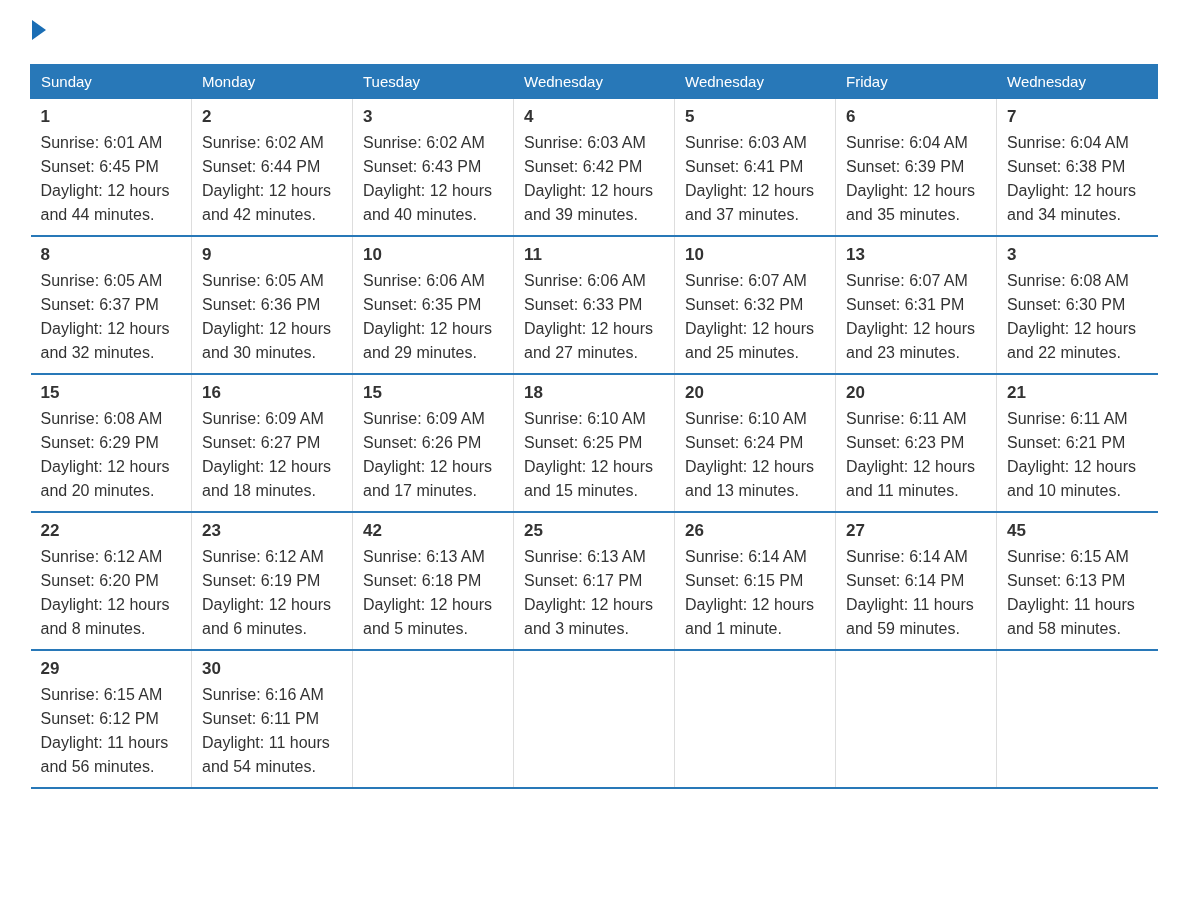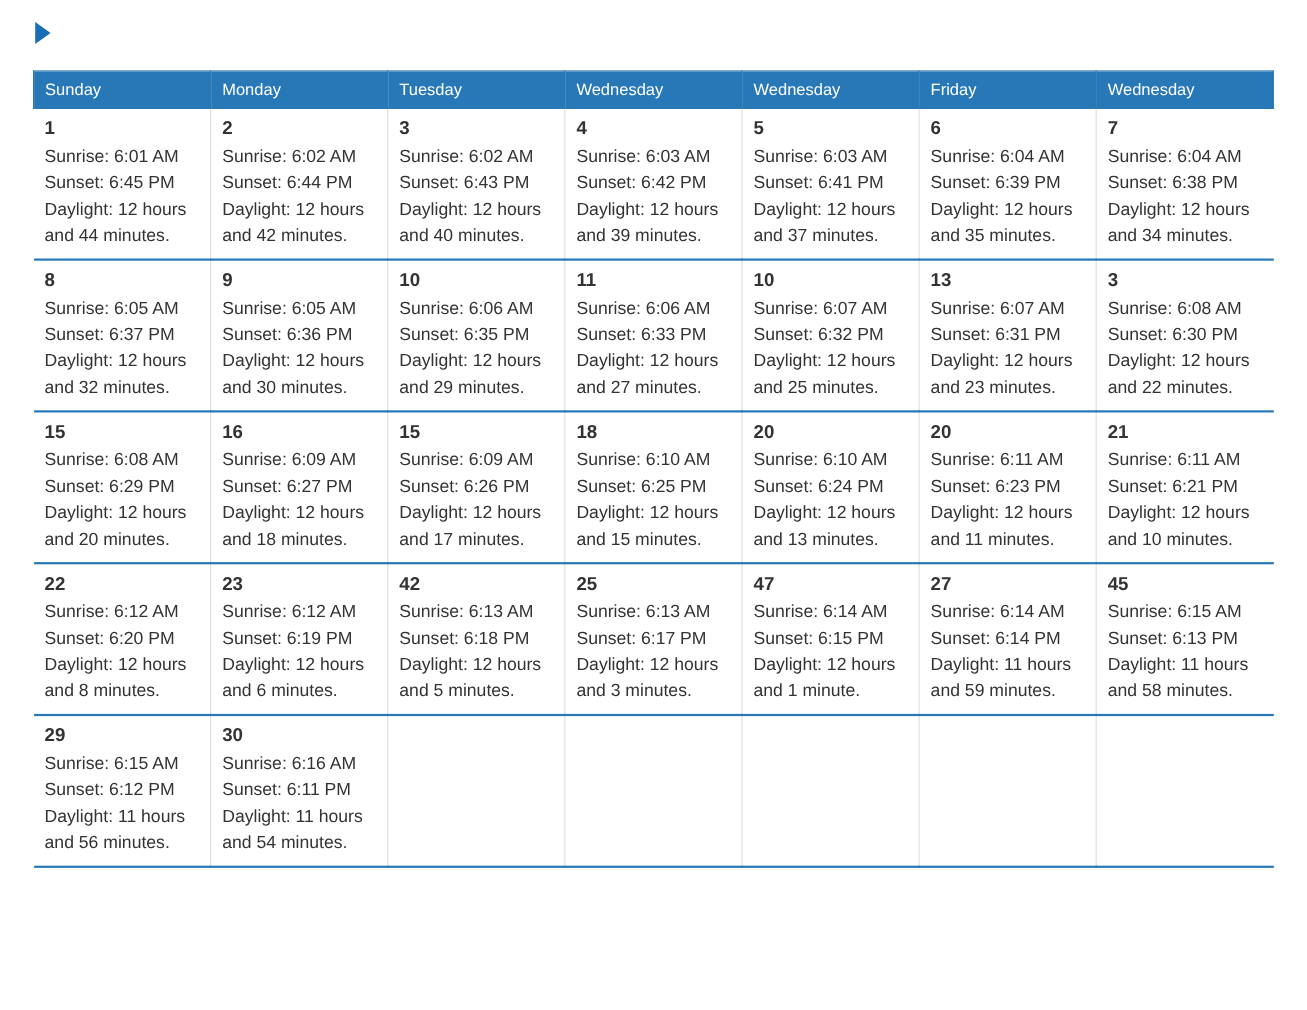--- a/index.html
+++ b/index.html
@@ -232,21 +232,21 @@
         </td>
         <td>
           <span class="day-number">42</span>
           <div class="cell-info">Sunrise: 6:13 AM<br>Sunset: 6:18 PM<br>Daylight: 12 hours and 5 minutes.</div>
         </td>
         <td>
           <span class="day-number">25</span>
           <div class="cell-info">Sunrise: 6:13 AM<br>Sunset: 6:17 PM<br>Daylight: 12 hours and 3 minutes.</div>
         </td>
         <td>
-          <span class="day-number">47</span>
+          <span class="day-number">26</span>
           <div class="cell-info">Sunrise: 6:14 AM<br>Sunset: 6:15 PM<br>Daylight: 12 hours and 1 minute.</div>
         </td>
         <td>
           <span class="day-number">27</span>
           <div class="cell-info">Sunrise: 6:14 AM<br>Sunset: 6:14 PM<br>Daylight: 11 hours and 59 minutes.</div>
         </td>
         <td>
           <span class="day-number">45</span>
           <div class="cell-info">Sunrise: 6:15 AM<br>Sunset: 6:13 PM<br>Daylight: 11 hours and 58 minutes.</div>
         </td>

